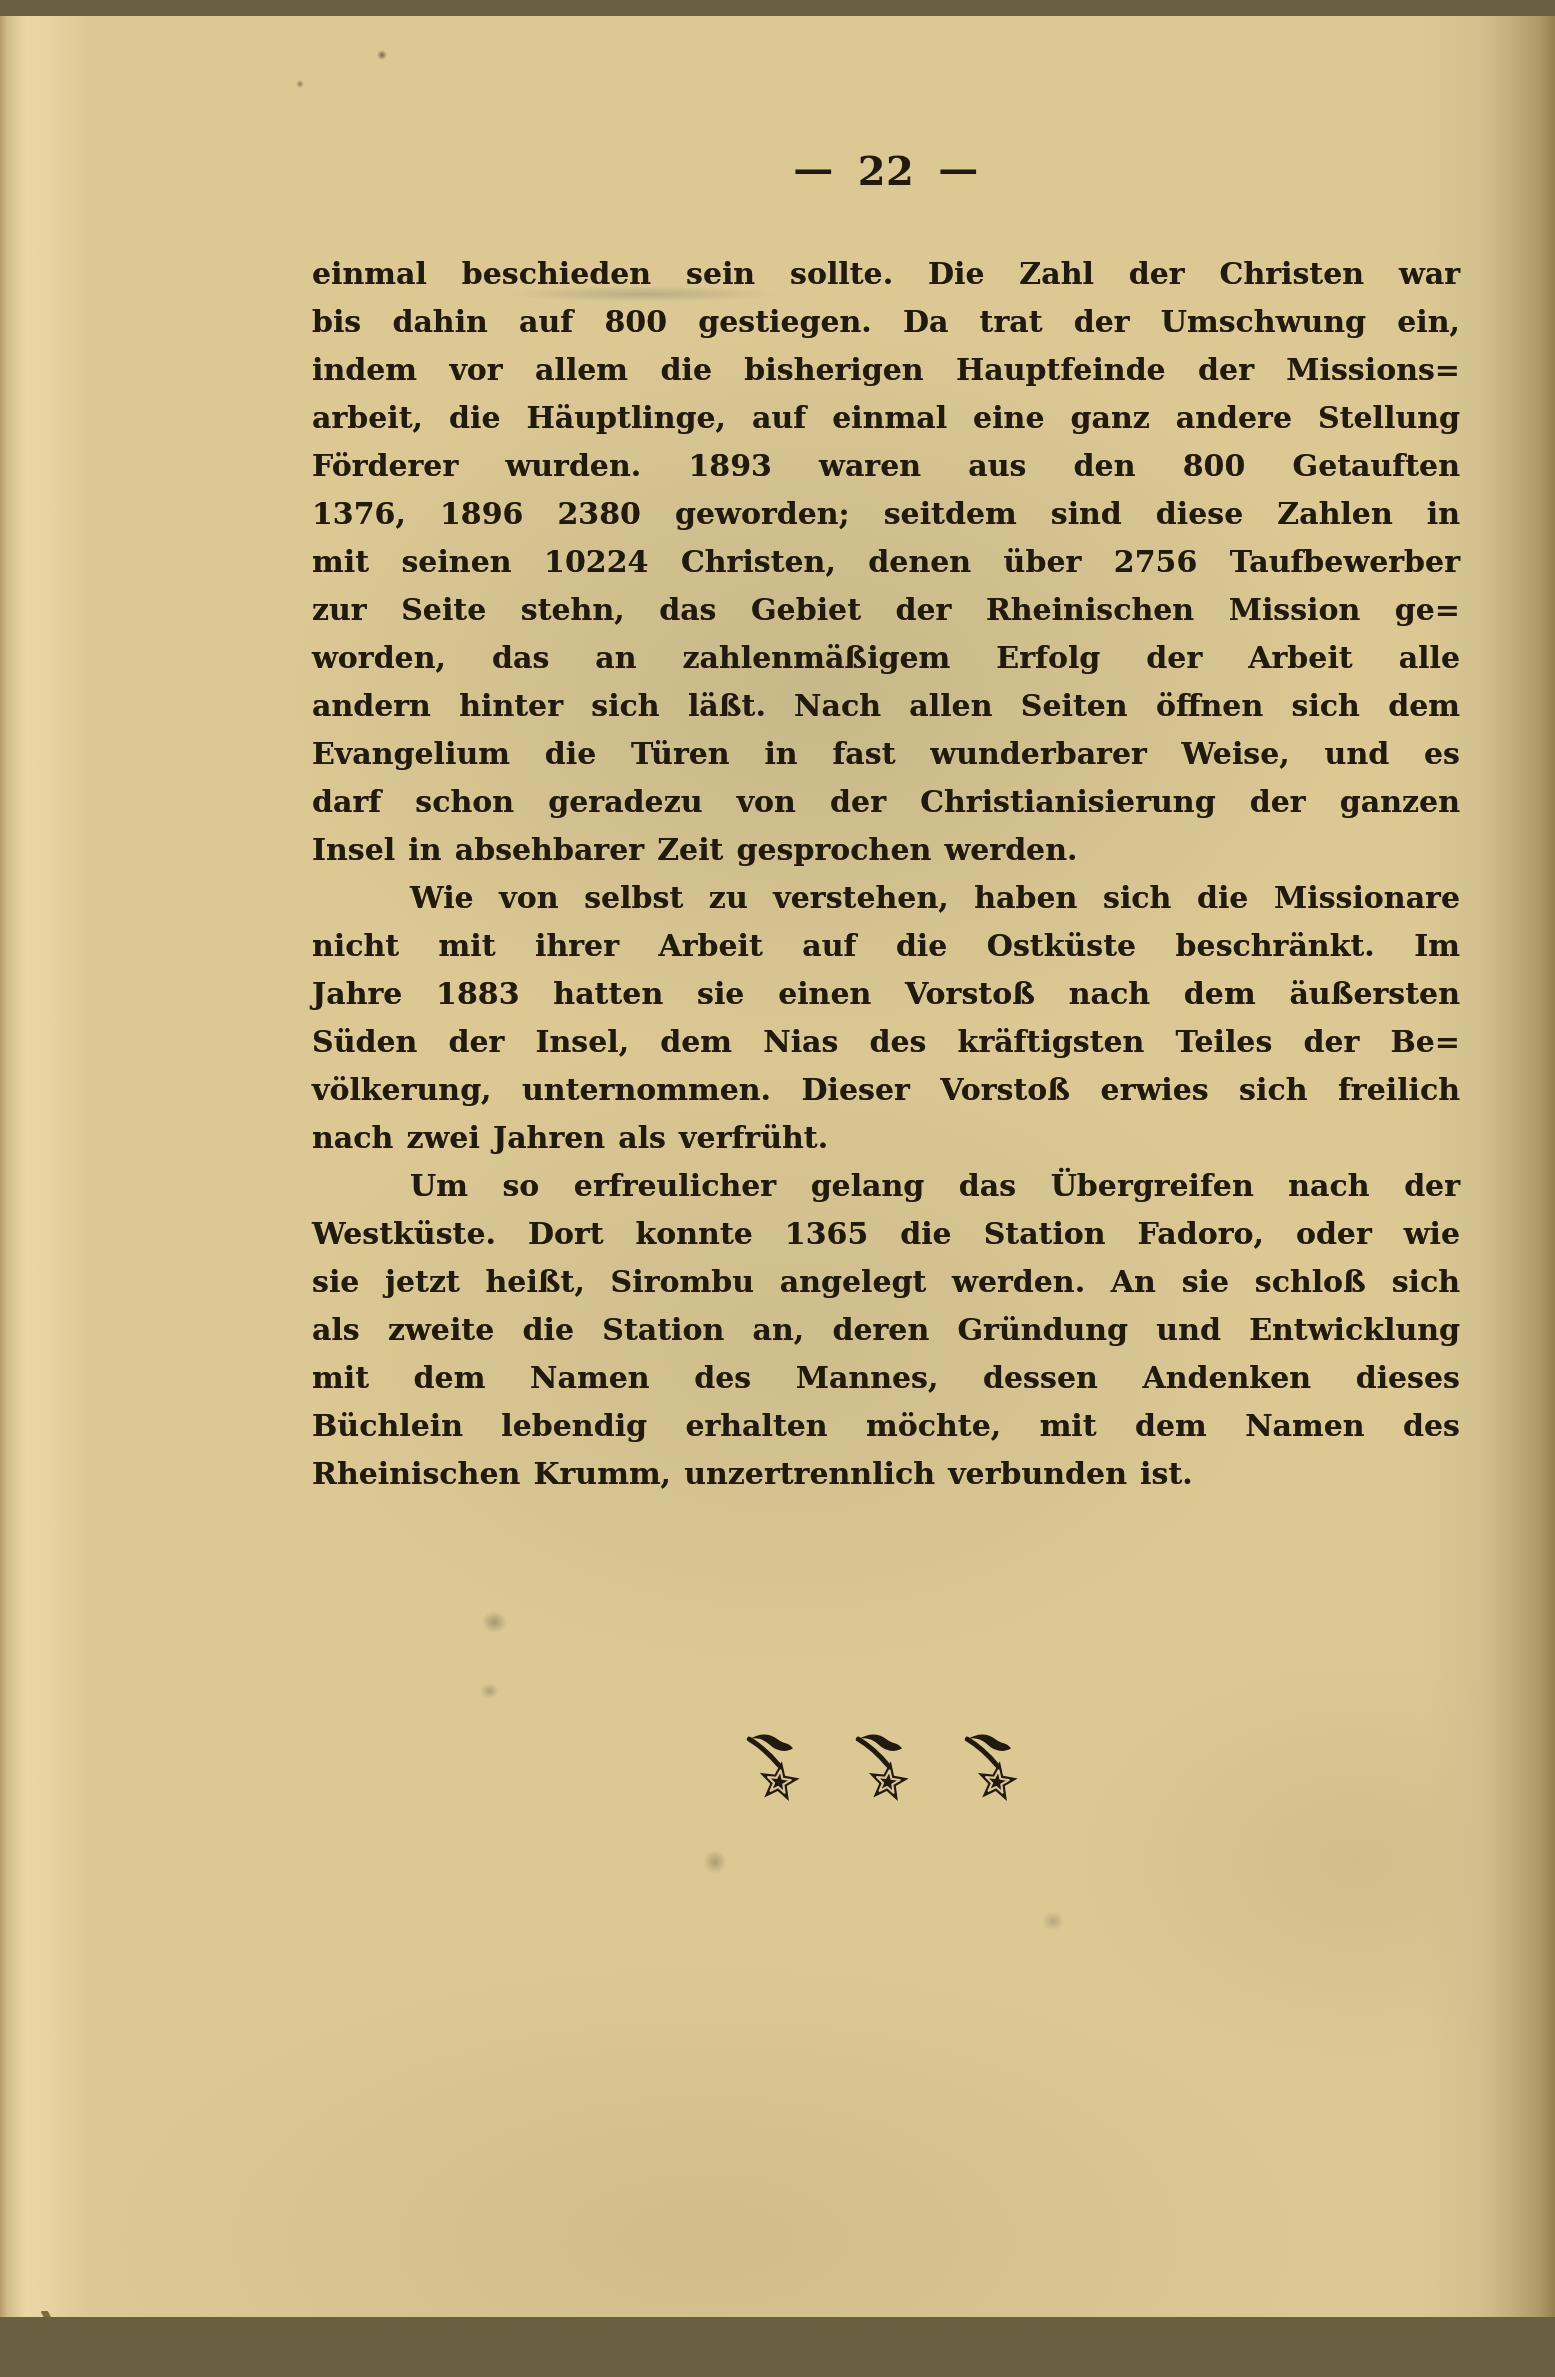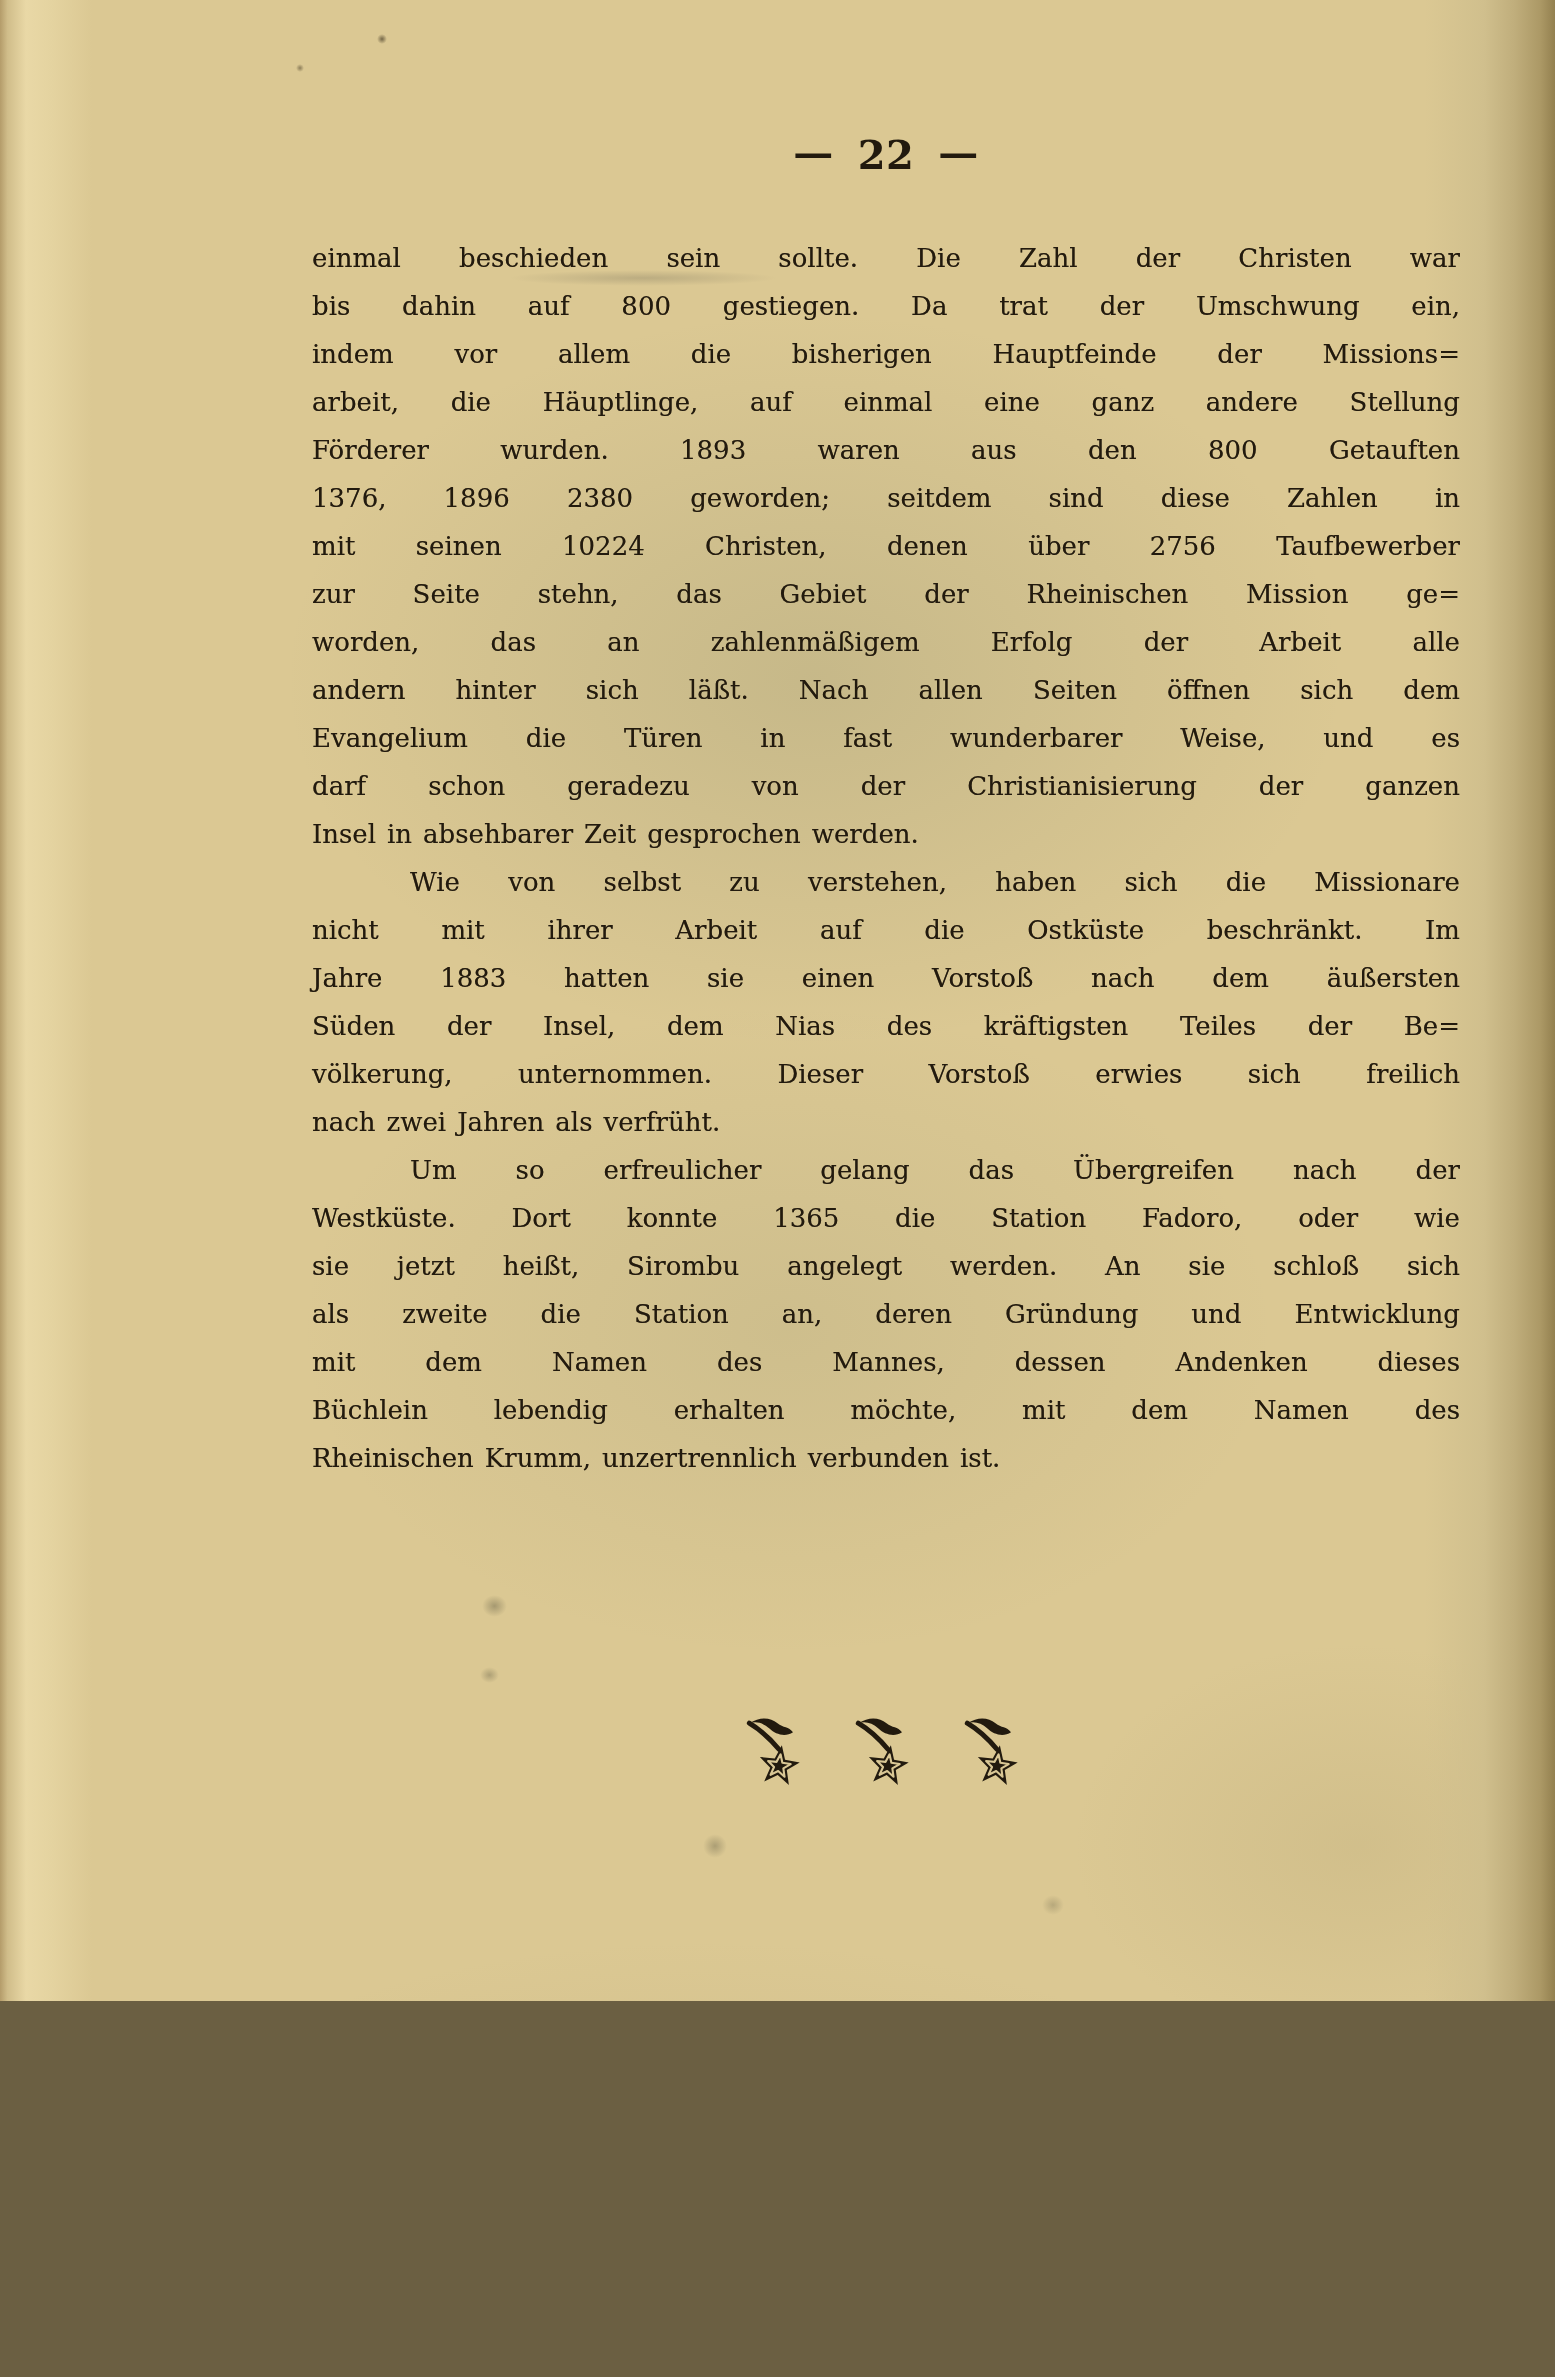--- a/index.html
+++ b/index.html
@@ -1,19 +1,19 @@
 <!DOCTYPE html>
 <html style="font-size:8.7px"><head>
 <meta charset="utf-8">
 <style>
   html,body{margin:0;padding:0;background:#6b5f42;}
   .page{
     position:relative;
-    width:1555px;height:2001px;
-    margin:0 auto;
+    width:1555px;height:2301px;
+    margin:16px auto;
     overflow:hidden;
     background:
       
       linear-gradient(90deg, #b49c6a 0px, #d0bd8a 7.6px, #e9d8a6 26px, #e4d3a0 52px, rgba(228,211,160,0) 92px),
       
       linear-gradient(270deg, #93804f 0px, #ac9966 15px, #c0ae7c 41px, #d0bf8d 71px, rgba(208,191,141,0) 130px),
       
       radial-gradient(ellipse 706px 489px at 814px 679px, rgba(116,122,96,0.20), rgba(116,122,96,0) 75%),
       radial-gradient(ellipse 651px 434px at 787px 1330px, rgba(116,122,96,0.13), rgba(116,122,96,0) 75%),
       
@@ -24,21 +24,21 @@
     color:#221a0e;
   }
   .header{
     position:absolute;left:312px;top:135px;width:1148px;
     text-align:center;font-size:40px;font-weight:bold;line-height:1;
     letter-spacing:0.5px;
   }
   .header .dash{margin:0 24px;position:relative;top:-3.3px;}
   .textblock{
     position:absolute;left:312px;top:234px;width:1148px;
-    font-size:26px;font-weight:normal;line-height:48px;
+    font-size:30px;font-weight:bold;line-height:48px;
     word-spacing:2.7px;
     text-shadow:0 0 0.5px rgba(34,26,14,0.55);
   }
   .line{
     text-align:justify;
     text-align-last:justify;
     -moz-text-align-last:justify;
     white-space:nowrap;
   }
   .line.last{text-align-last:left;-moz-text-align-last:left;white-space:normal;}

